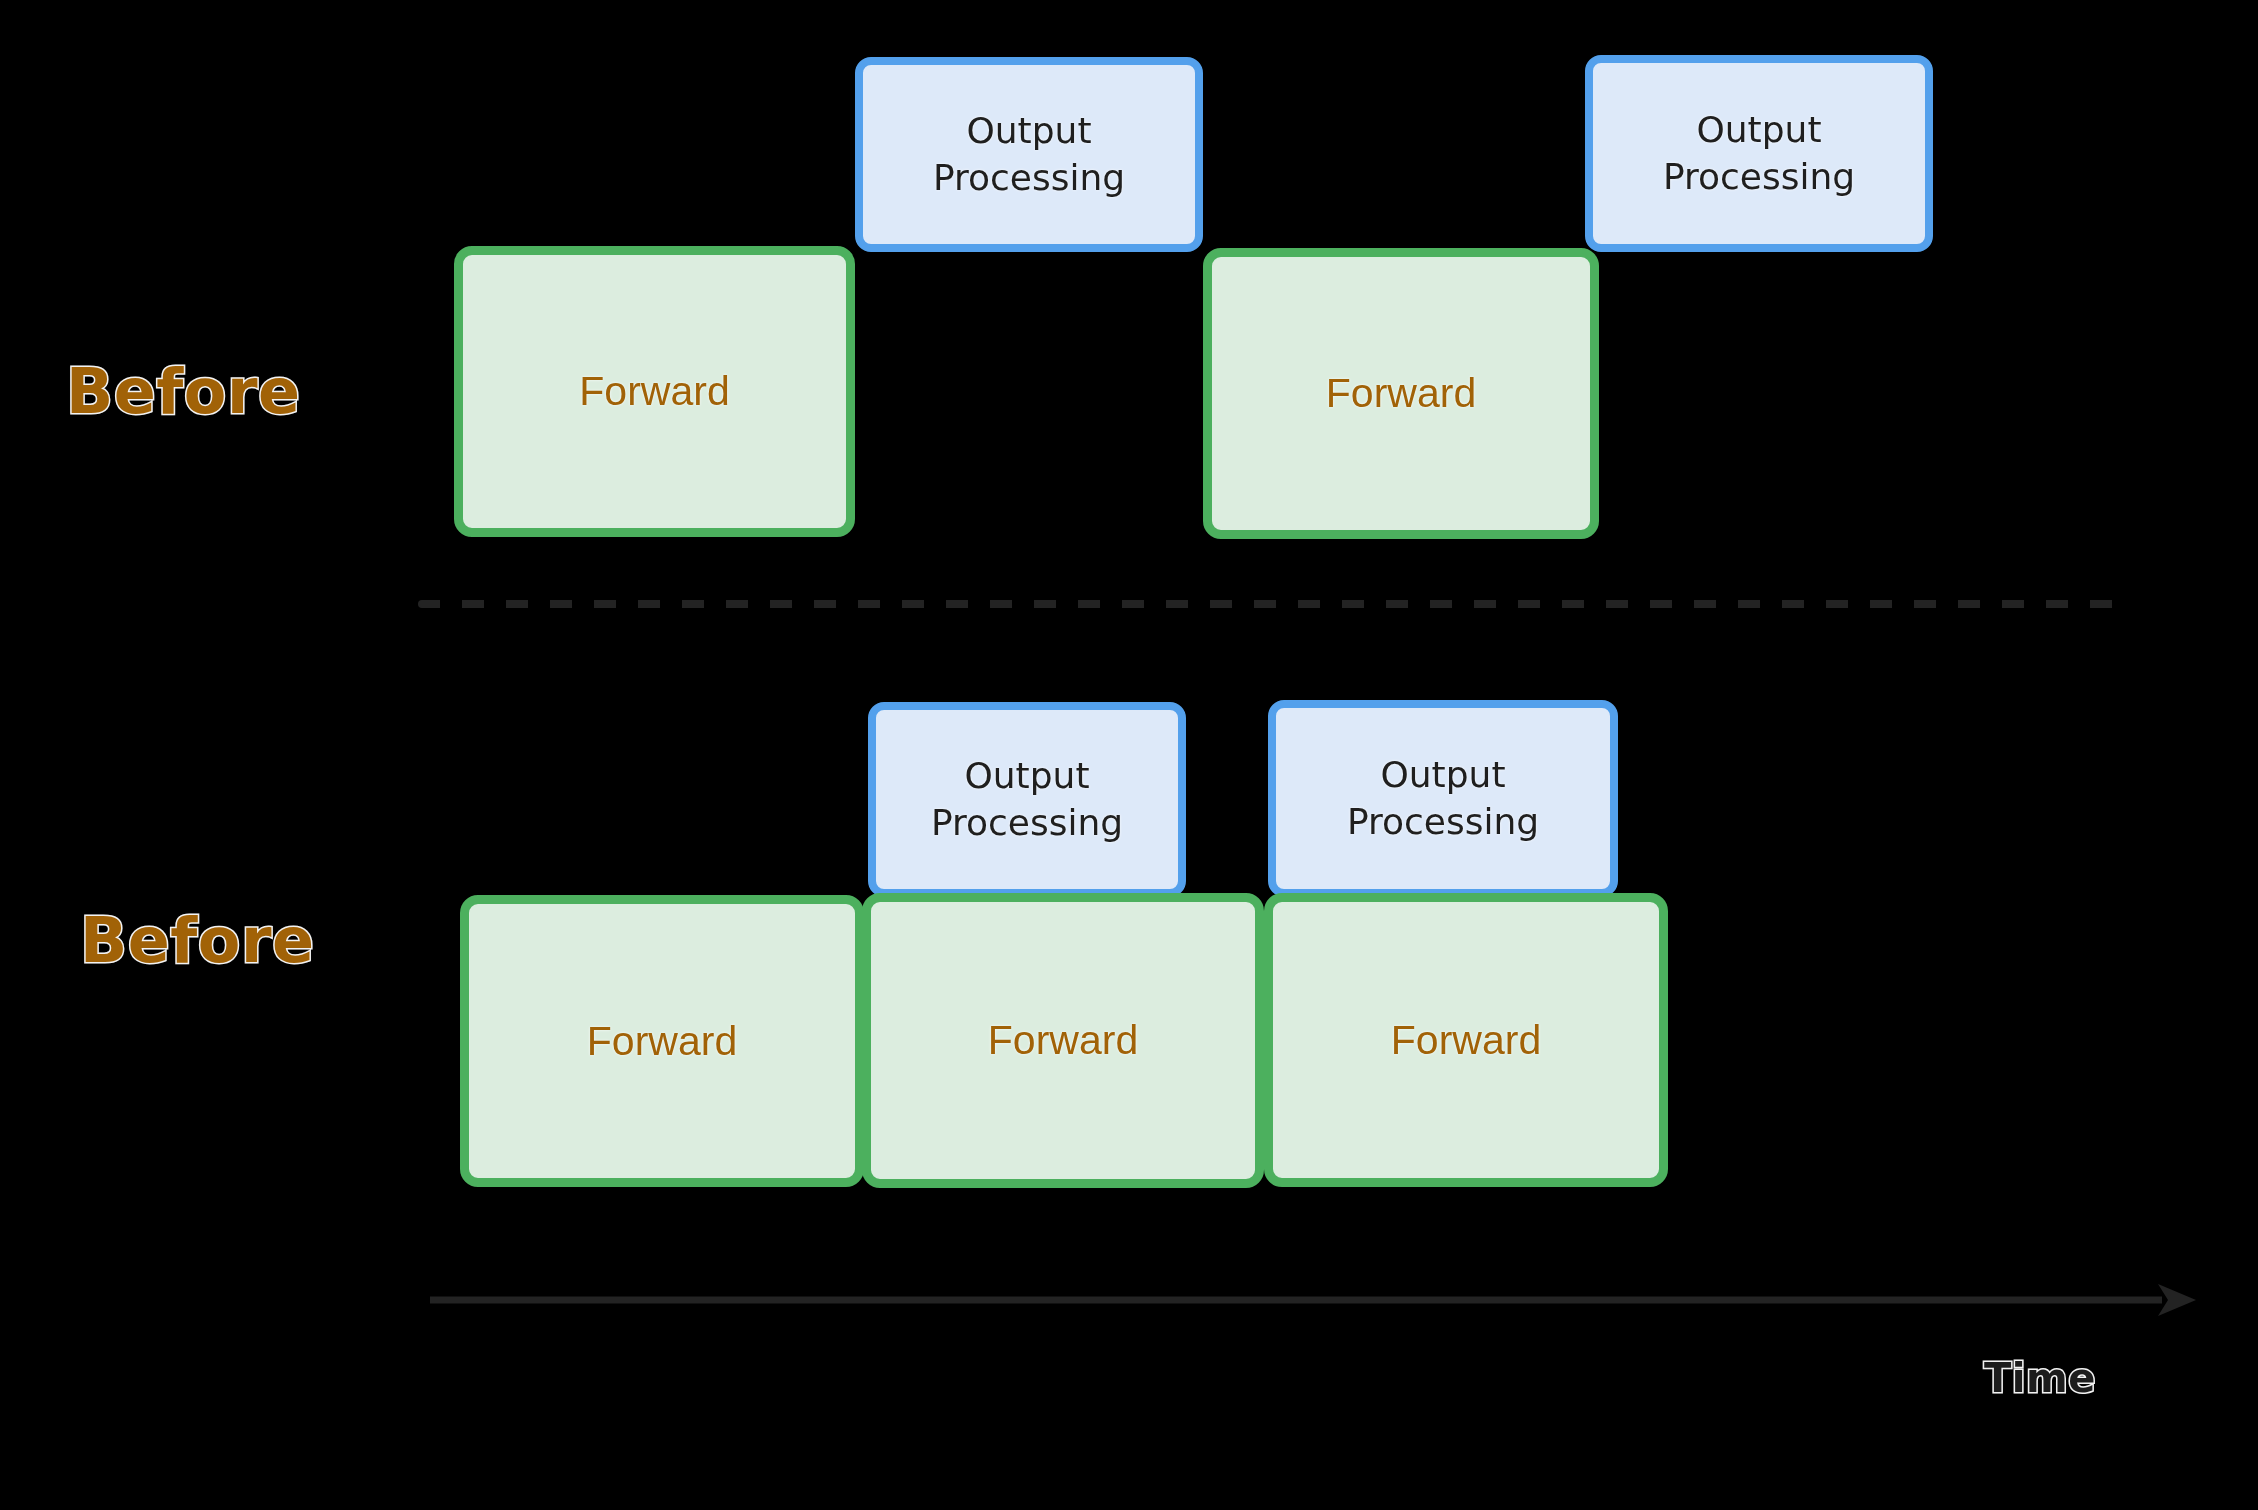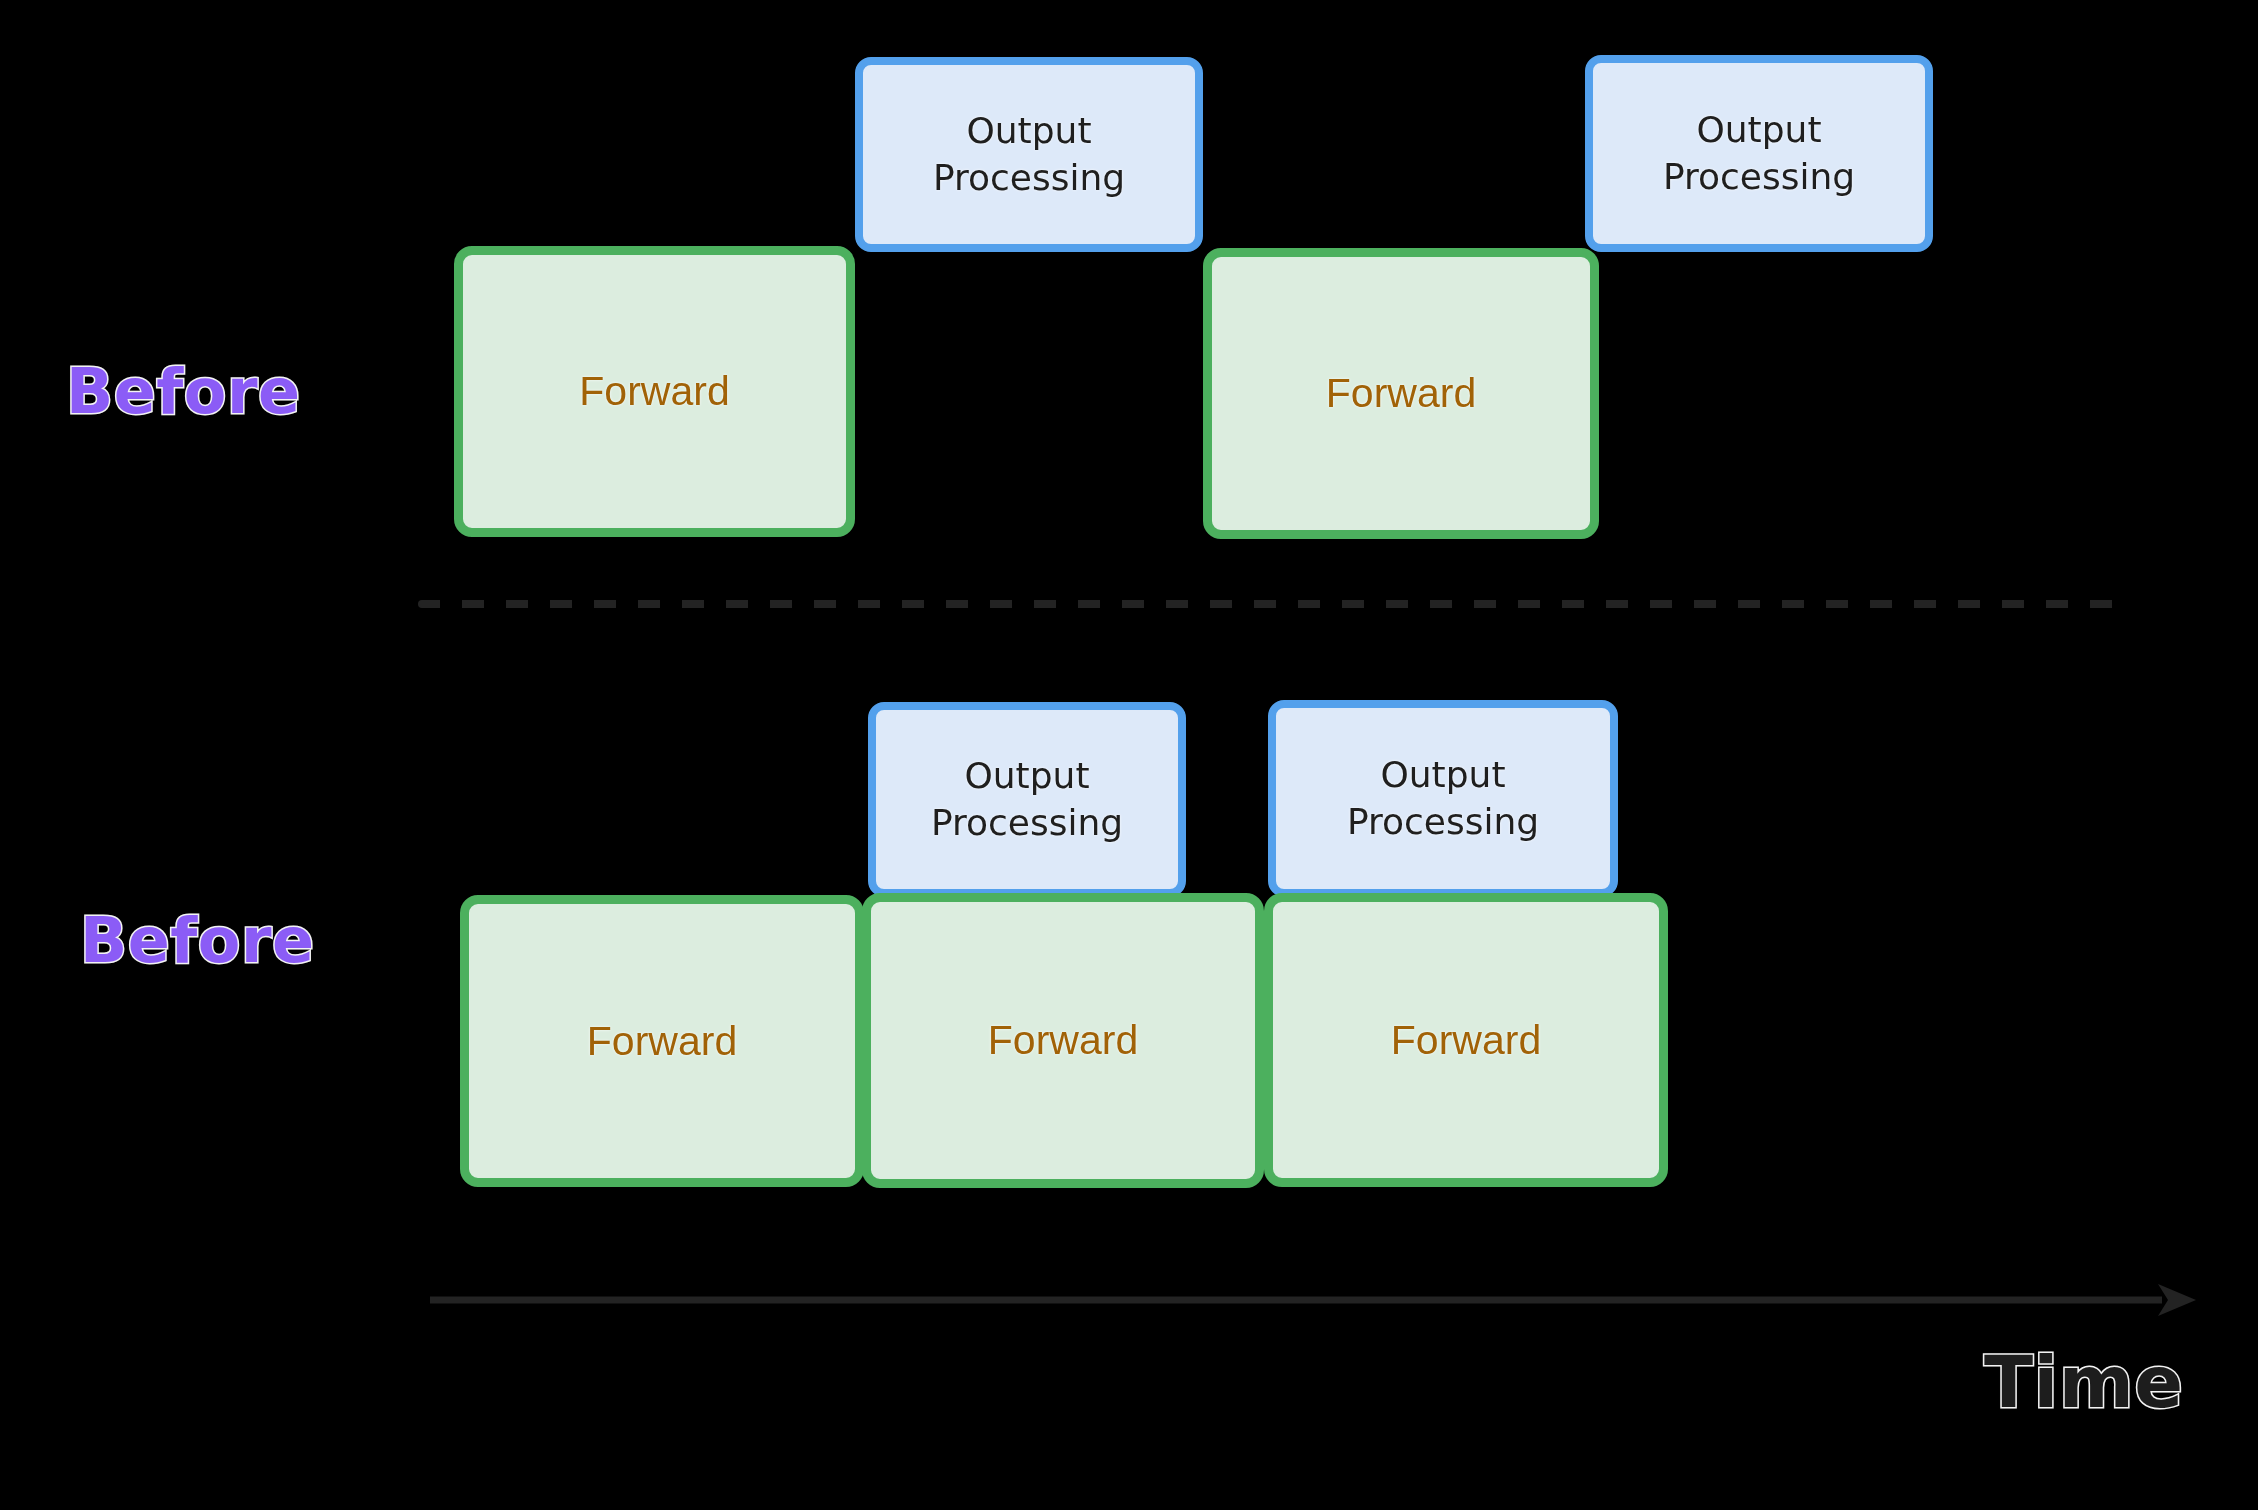--- a/index.html
+++ b/index.html
@@ -17,21 +17,21 @@
     font-family: "Liberation Sans", sans-serif;
   }
 
   
   .row-label {
     position: absolute;
     font-family: "DejaVu Sans", sans-serif;
     font-weight: 700;
     font-size: 62px;
     line-height: 1;
-    color: #8b5cf6;
+    color: #a16207;
     letter-spacing: 0.5px;
     white-space: nowrap;
     -webkit-text-stroke: 3px #f2f2f2;
     paint-order: stroke fill;
     text-shadow:
       0 0 2px rgba(255,255,255,0.55);
   }
 
   
   .box {
@@ -92,28 +92,29 @@
   
   .axis {
     position: absolute;
   }
   .axis svg { display: block; }
 
   .time-label {
     position: absolute;
     font-family: "DejaVu Sans", sans-serif;
     font-weight: 700;
-    font-size: 72px;
+    font-size: 40px;
     line-height: 1;
     color: #1d1d1d;
     letter-spacing: 0.5px;
     white-space: nowrap;
     -webkit-text-stroke: 3px #f2f2f2;
     paint-order: stroke fill;
     text-shadow: 0 0 2px rgba(255,255,255,0.55);
+    margin-top: 12px;
   }
 </style>
 </head>
 <body>
 
 <div id="stage">
 
   <div class="row-label" style="left:66px; top:361px;">Before</div>
 
   <div class="row-label" style="left:80px; top:910px;">Before</div>

